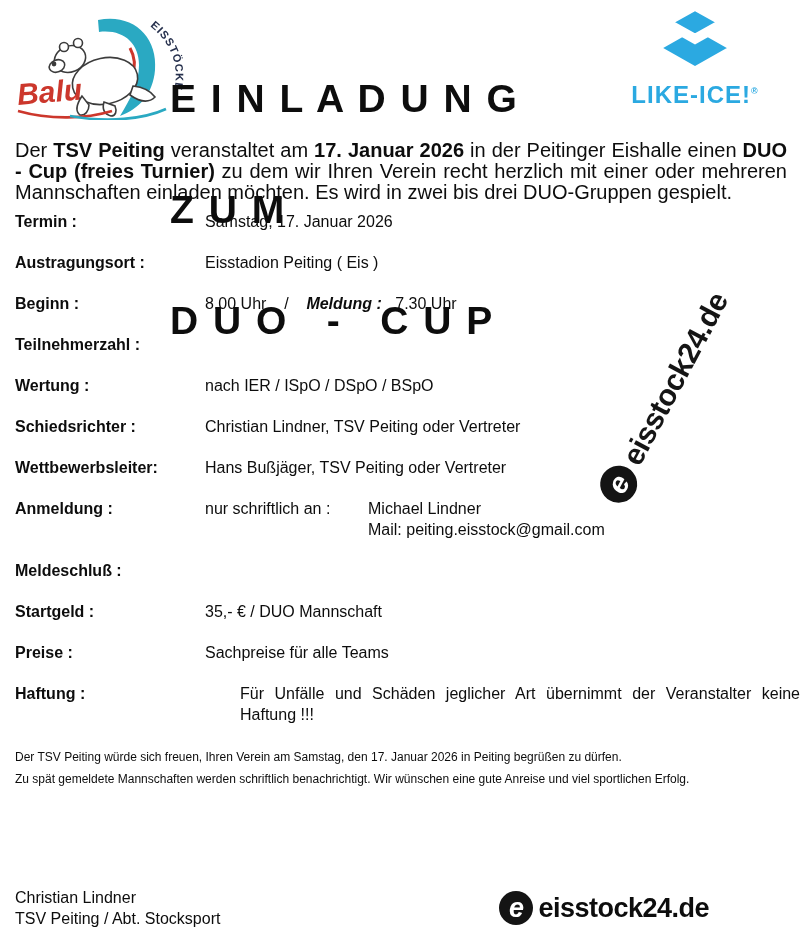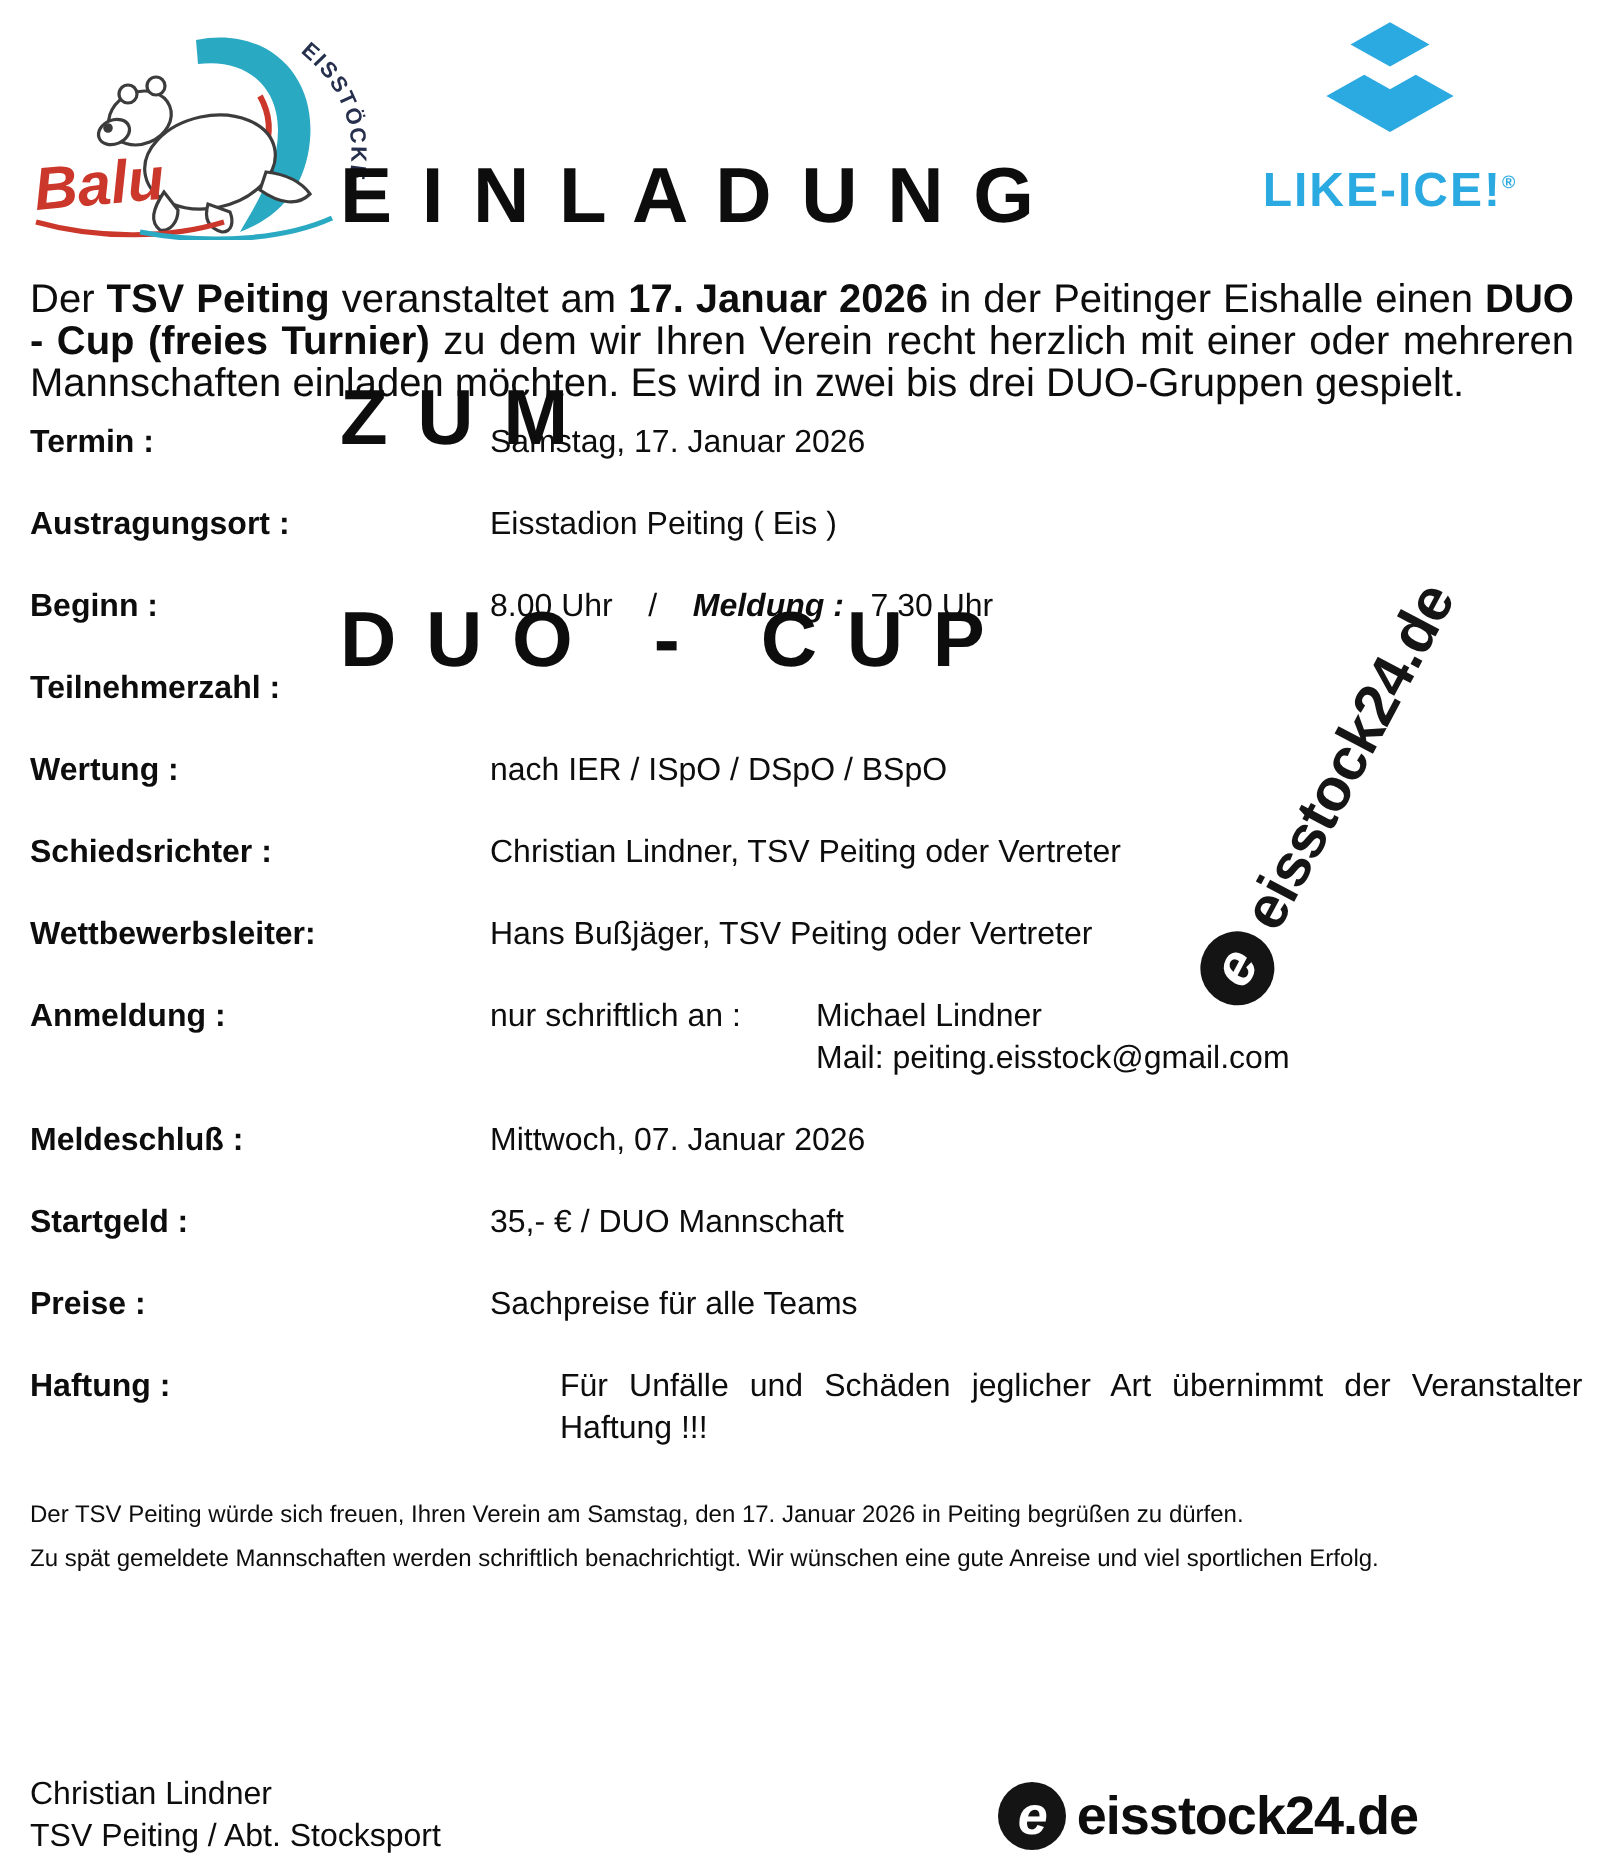--- a/index.html
+++ b/index.html
@@ -32,21 +32,21 @@
   }
   .like-text sup { font-size: 9px; }
 
   
   .content { position: relative; padding: 12px 13px 0 15px; z-index: 1; }
   .intro {
     text-align: justify; font-size: 20px; line-height: 21px;
     margin-bottom: 8px;
   }
   .details { }
-  .drow { display: flex; margin-bottom: 20px; gap: 40px; }
+  .drow { display: flex; margin-bottom: 20px; }
   .dlabel { width: 190px; flex: 0 0 190px; font-weight: bold; font-size: 16px; line-height: 21px; }
   .dvalue { flex: 1; font-size: 16px; line-height: 21px; }
   .vline { white-space: pre-wrap; }
   .vline.small { font-size: 12px; line-height: 16px; white-space: normal; }
 
   .closing { margin-top: 21px; font-size: 12px; line-height: 22px; text-align: justify; }
   .closing p { margin: 0; }
 
   
   .footer {
@@ -188,23 +188,20 @@
       <div class="drow">
         <div class="dlabel">Anmeldung :</div>
         <div class="dvalue">
             <div class="vline"><span style="display: inline-block; width: 163px;">nur schriftlich an :</span><span>Michael Lindner</span></div>
             <div class="vline" style="padding-left: 163px;"><span>Mail: peiting.eisstock@gmail.com</span></div>
           </div>
       </div>
 
       <div class="drow">
         <div class="dlabel">Meldeschluß :</div>
-        <div class="dvalue">
-            <div class="vline"><span>Mittwoch, 07. Januar 2026</span></div>
-          </div>
       </div>
 
       <div class="drow">
         <div class="dlabel">Startgeld :</div>
         <div class="dvalue">
             <div class="vline"><span>35,- € / DUO Mannschaft</span></div>
           </div>
       </div>
 
       <div class="drow">

